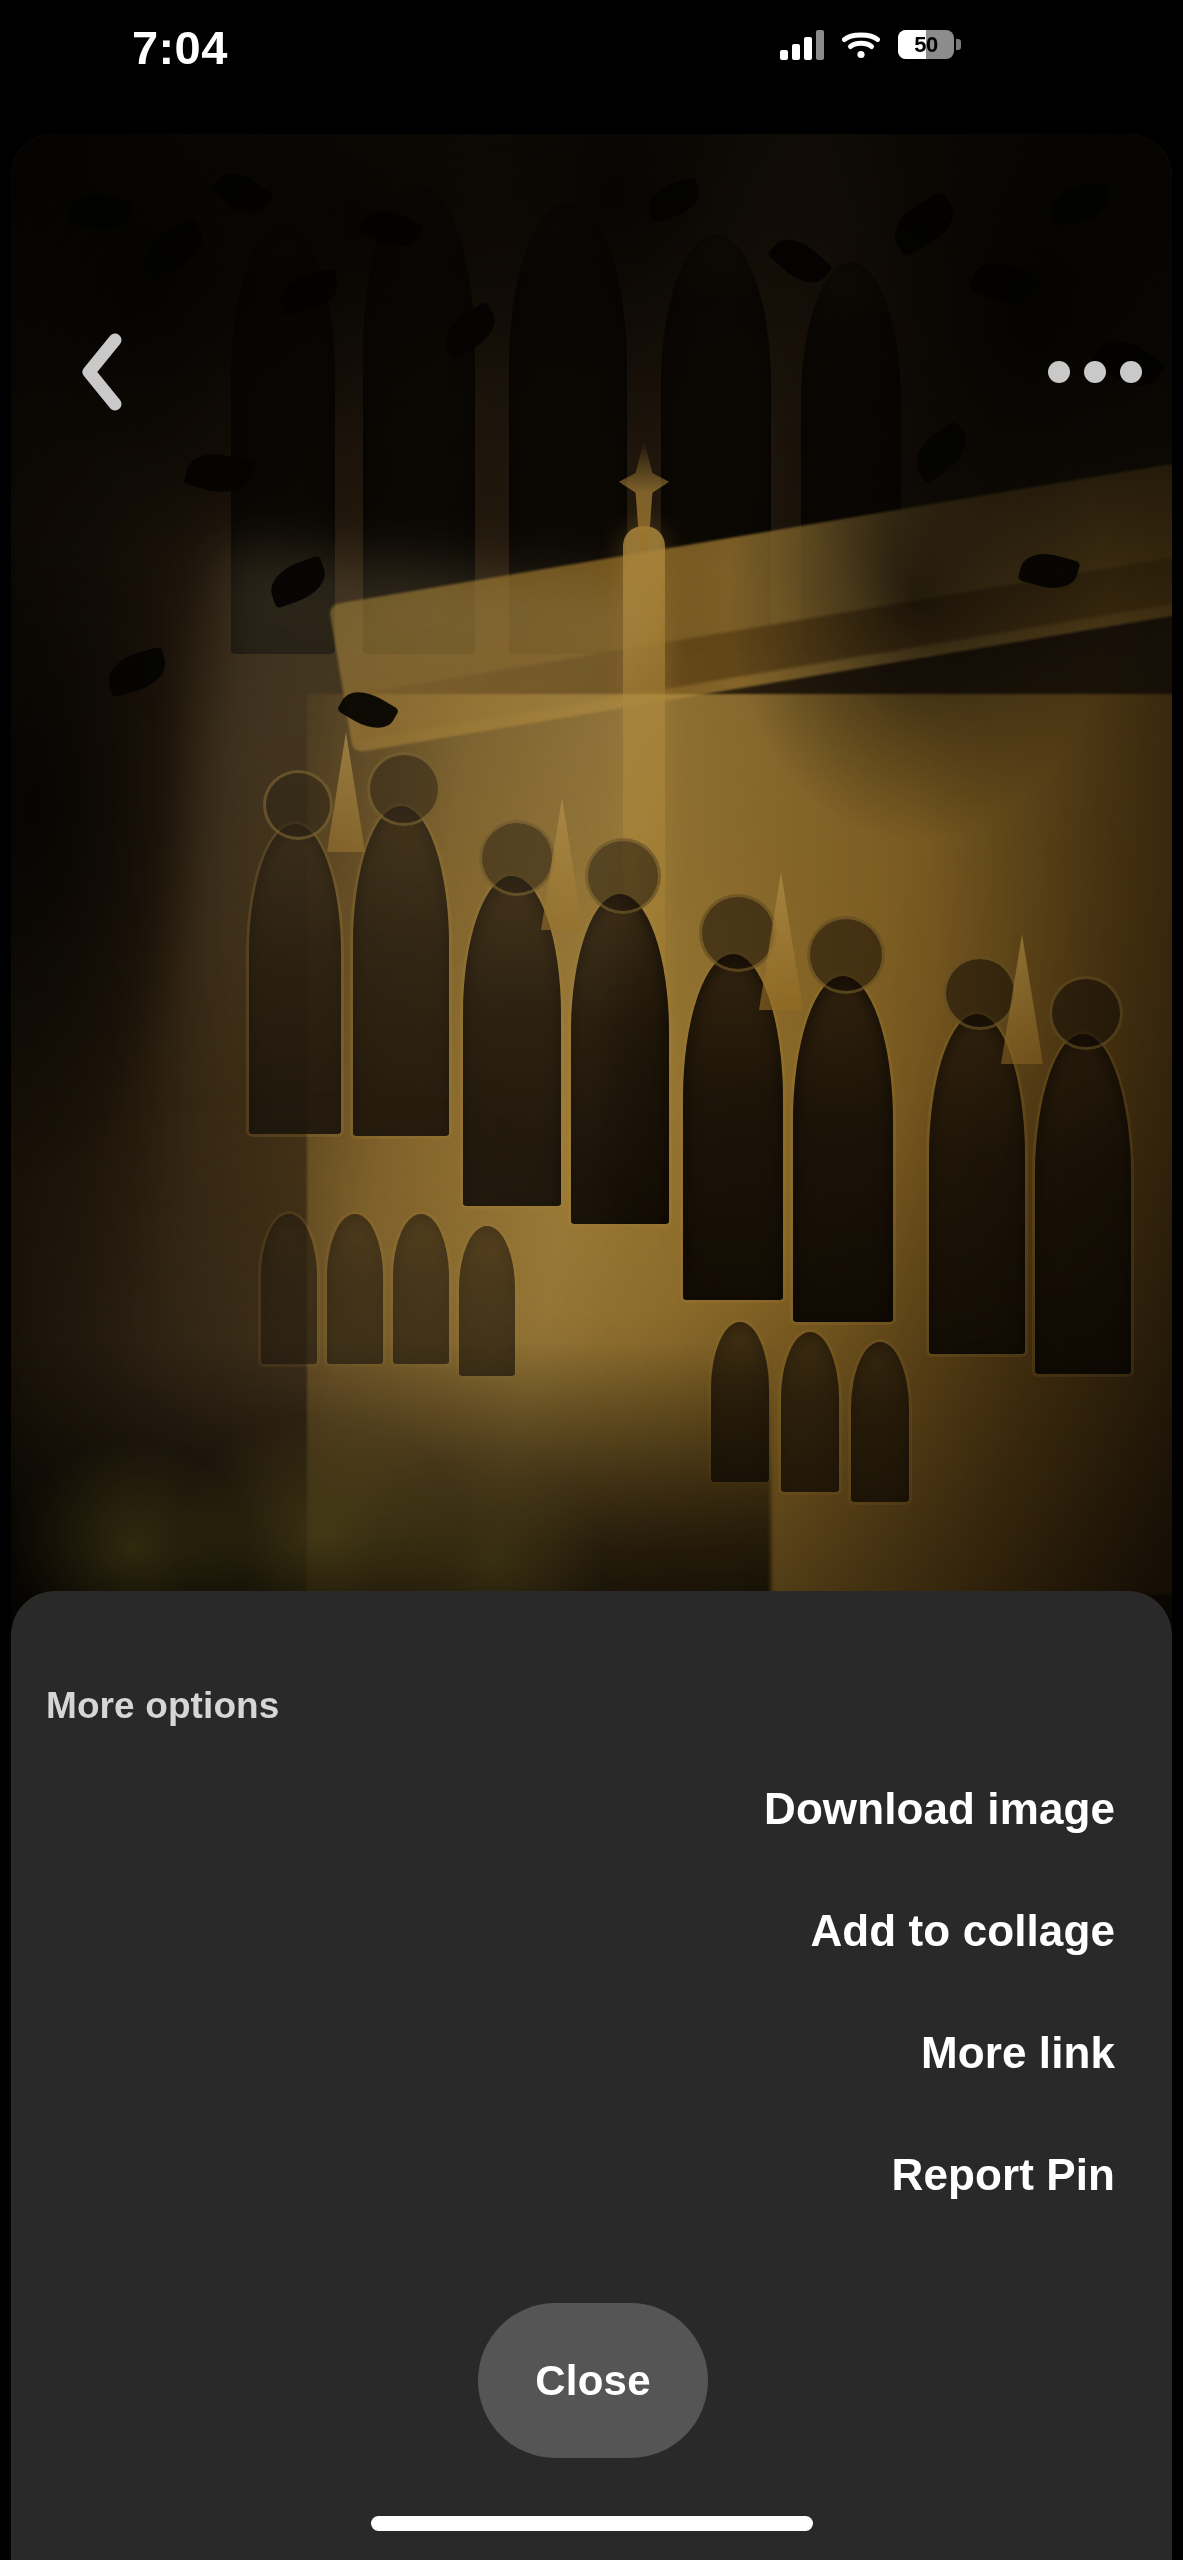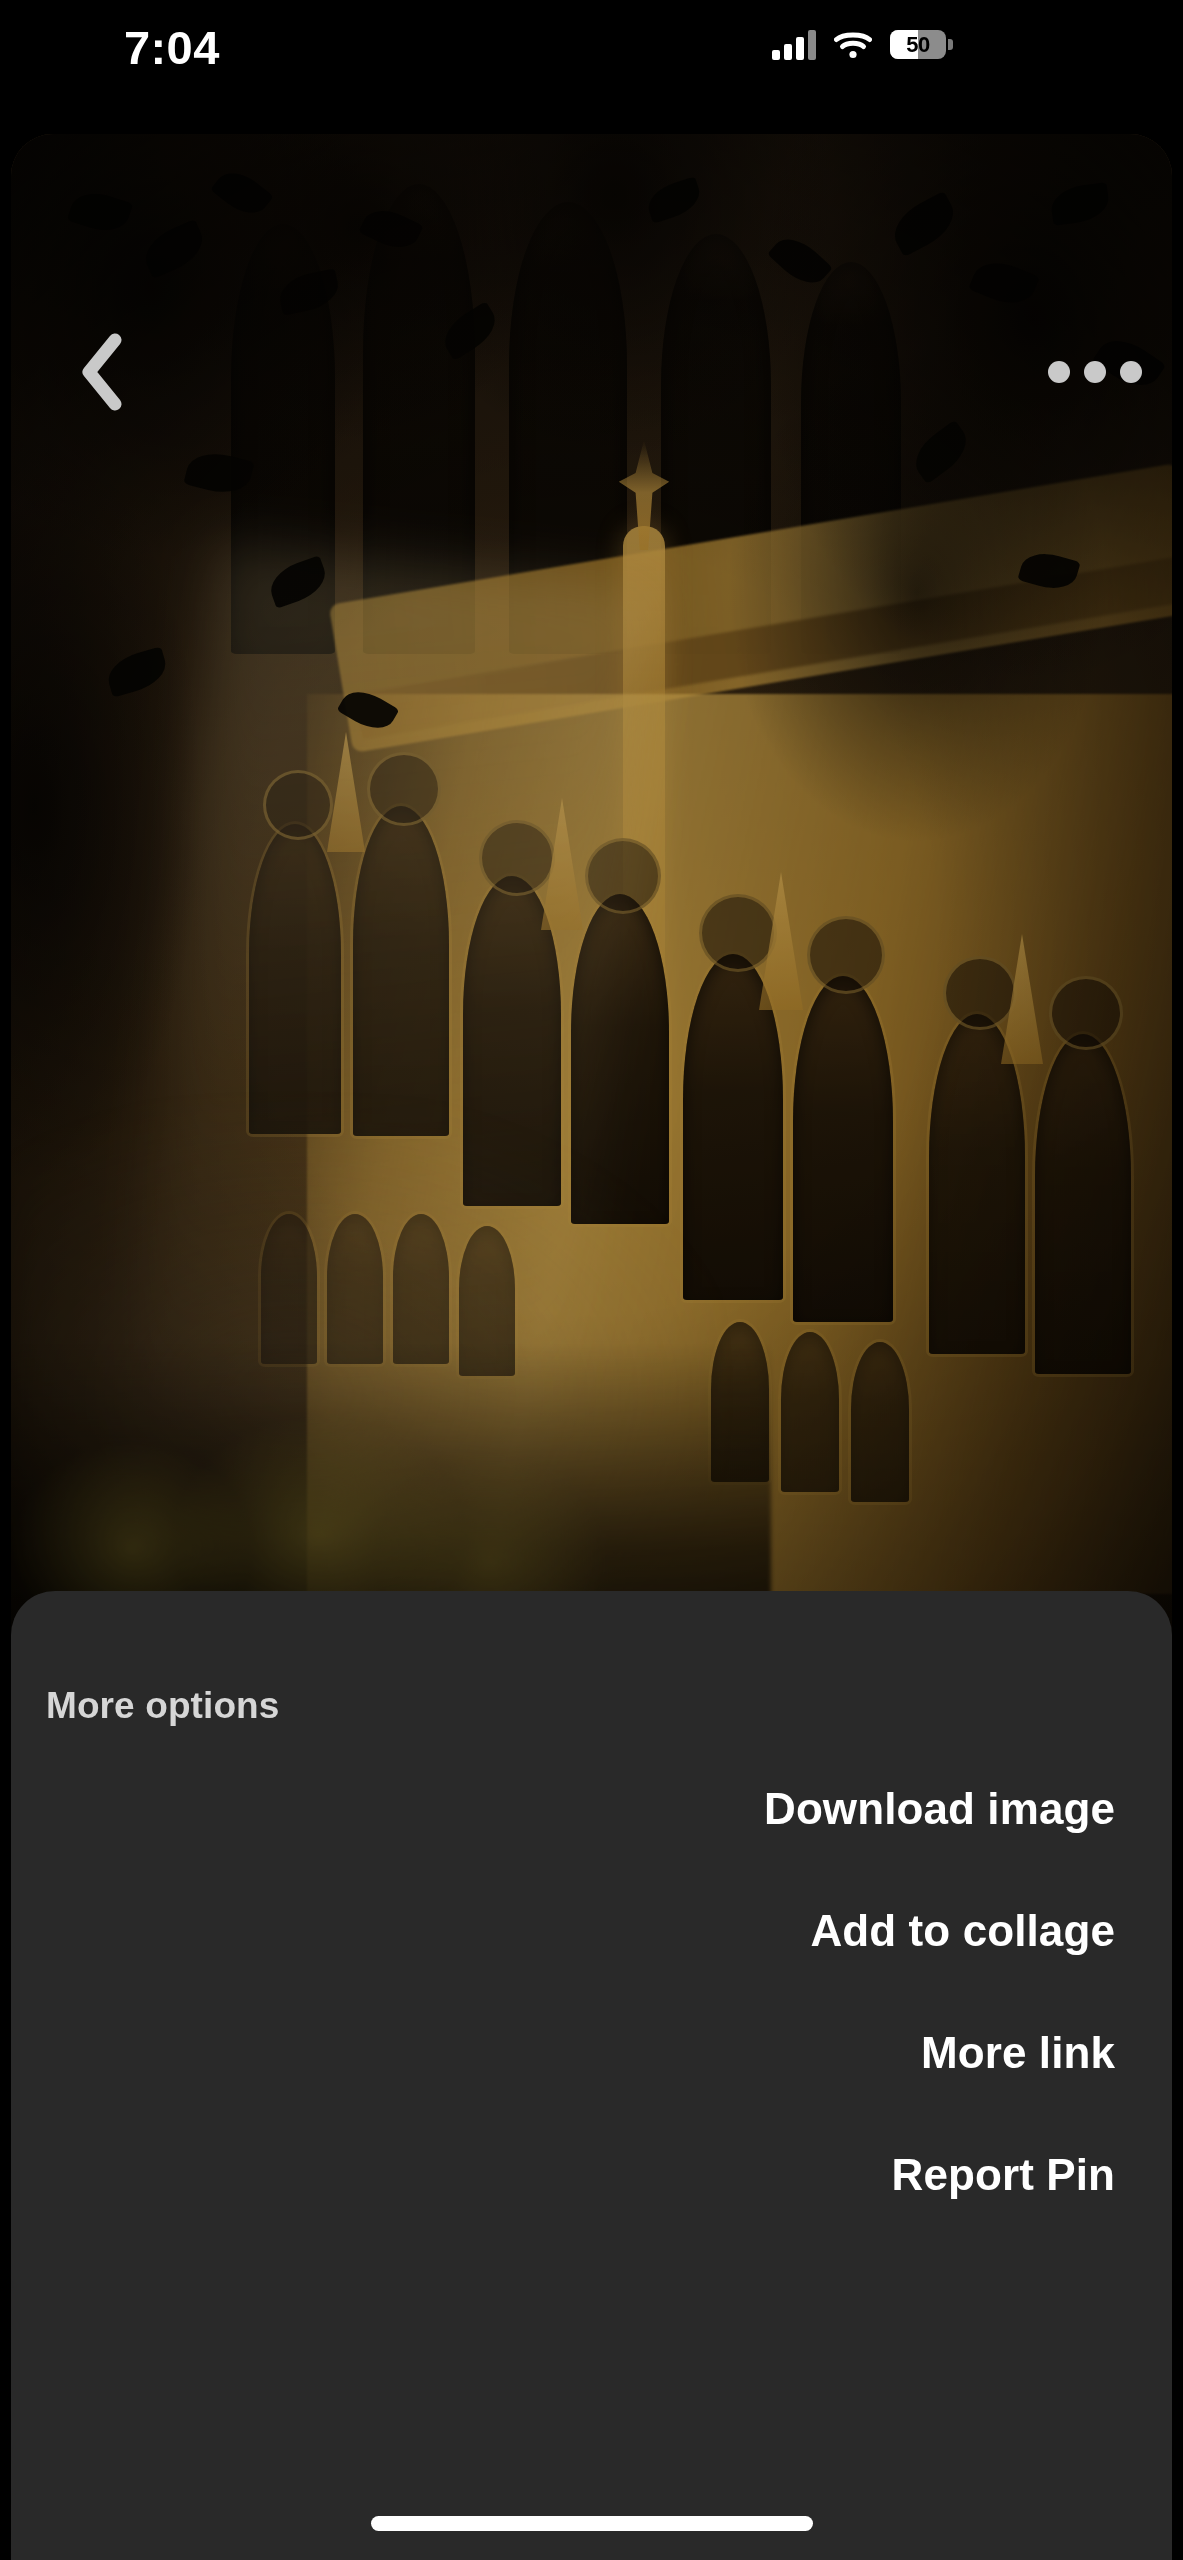--- a/index.html
+++ b/index.html
@@ -19,21 +19,21 @@
     position: relative;
     width: 1183px;
     height: 2560px;
     background: #000000;
     overflow: hidden;
   }
 
   
   #status-bar {
     position: absolute;
-    left: 4px; top: 0;
+    left: 12px; top: 0;
     width: 1004px;
     height: 120px;
     z-index: 40;
     pointer-events: none;
   }
   #status-time {
     position: absolute;
     left: 120px;
     top: 24px;
     color: #ffffff;
@@ -491,20 +491,21 @@
 
   <div id="sheet-title">More options</div>
 
   <div id="menu-list">
     <div class="menu-item">Download image</div>
     <div class="menu-item">Add to collage</div>
     <div class="menu-item">More link</div>
     <div class="menu-item">Report Pin</div>
   </div>
 
+  <button id="close-button">Close</button>
 
   <div id="home-indicator"></div>
 
   <div id="status-bar">
     <div id="status-time">7:04</div>
 
     <div id="status-right">
       <span class="cell-bars">
         <i class="b1"></i>
           <i class="b2"></i>

